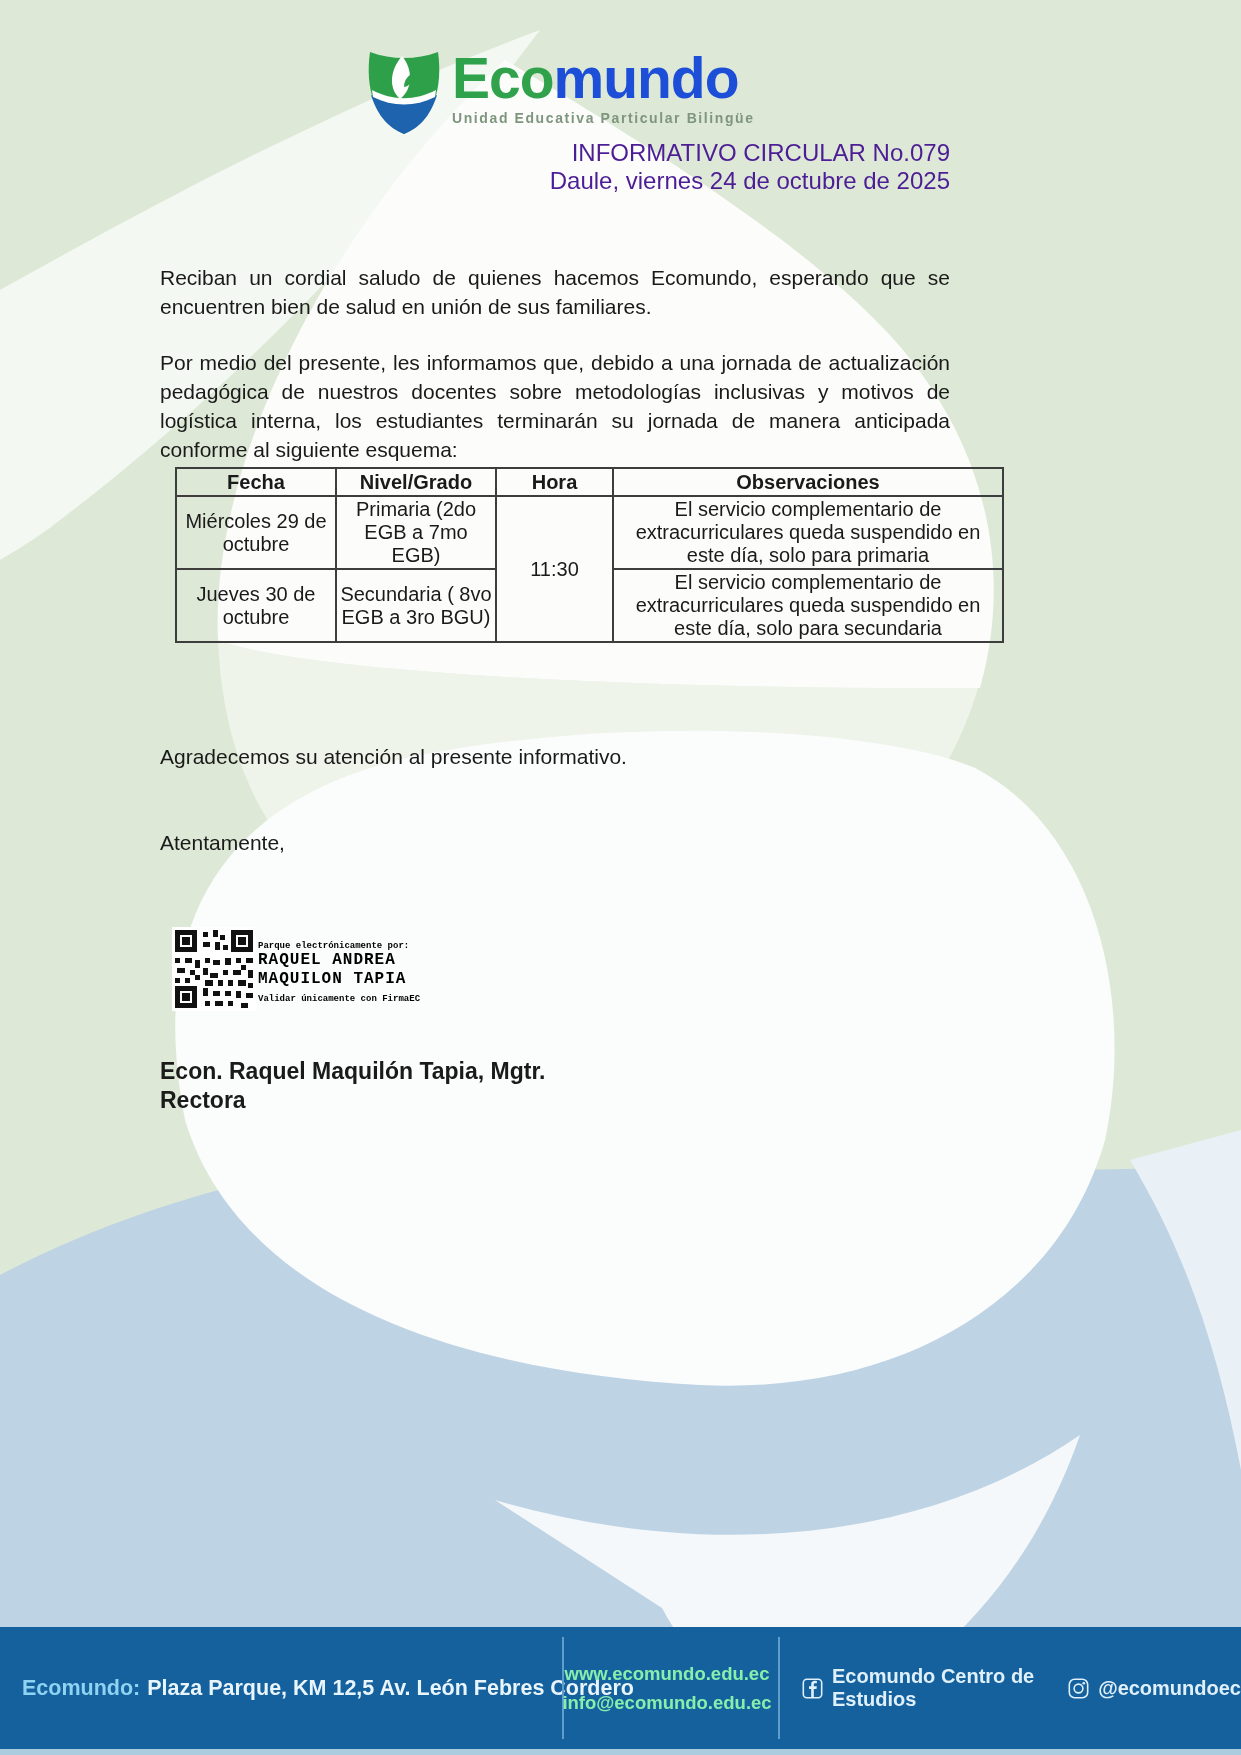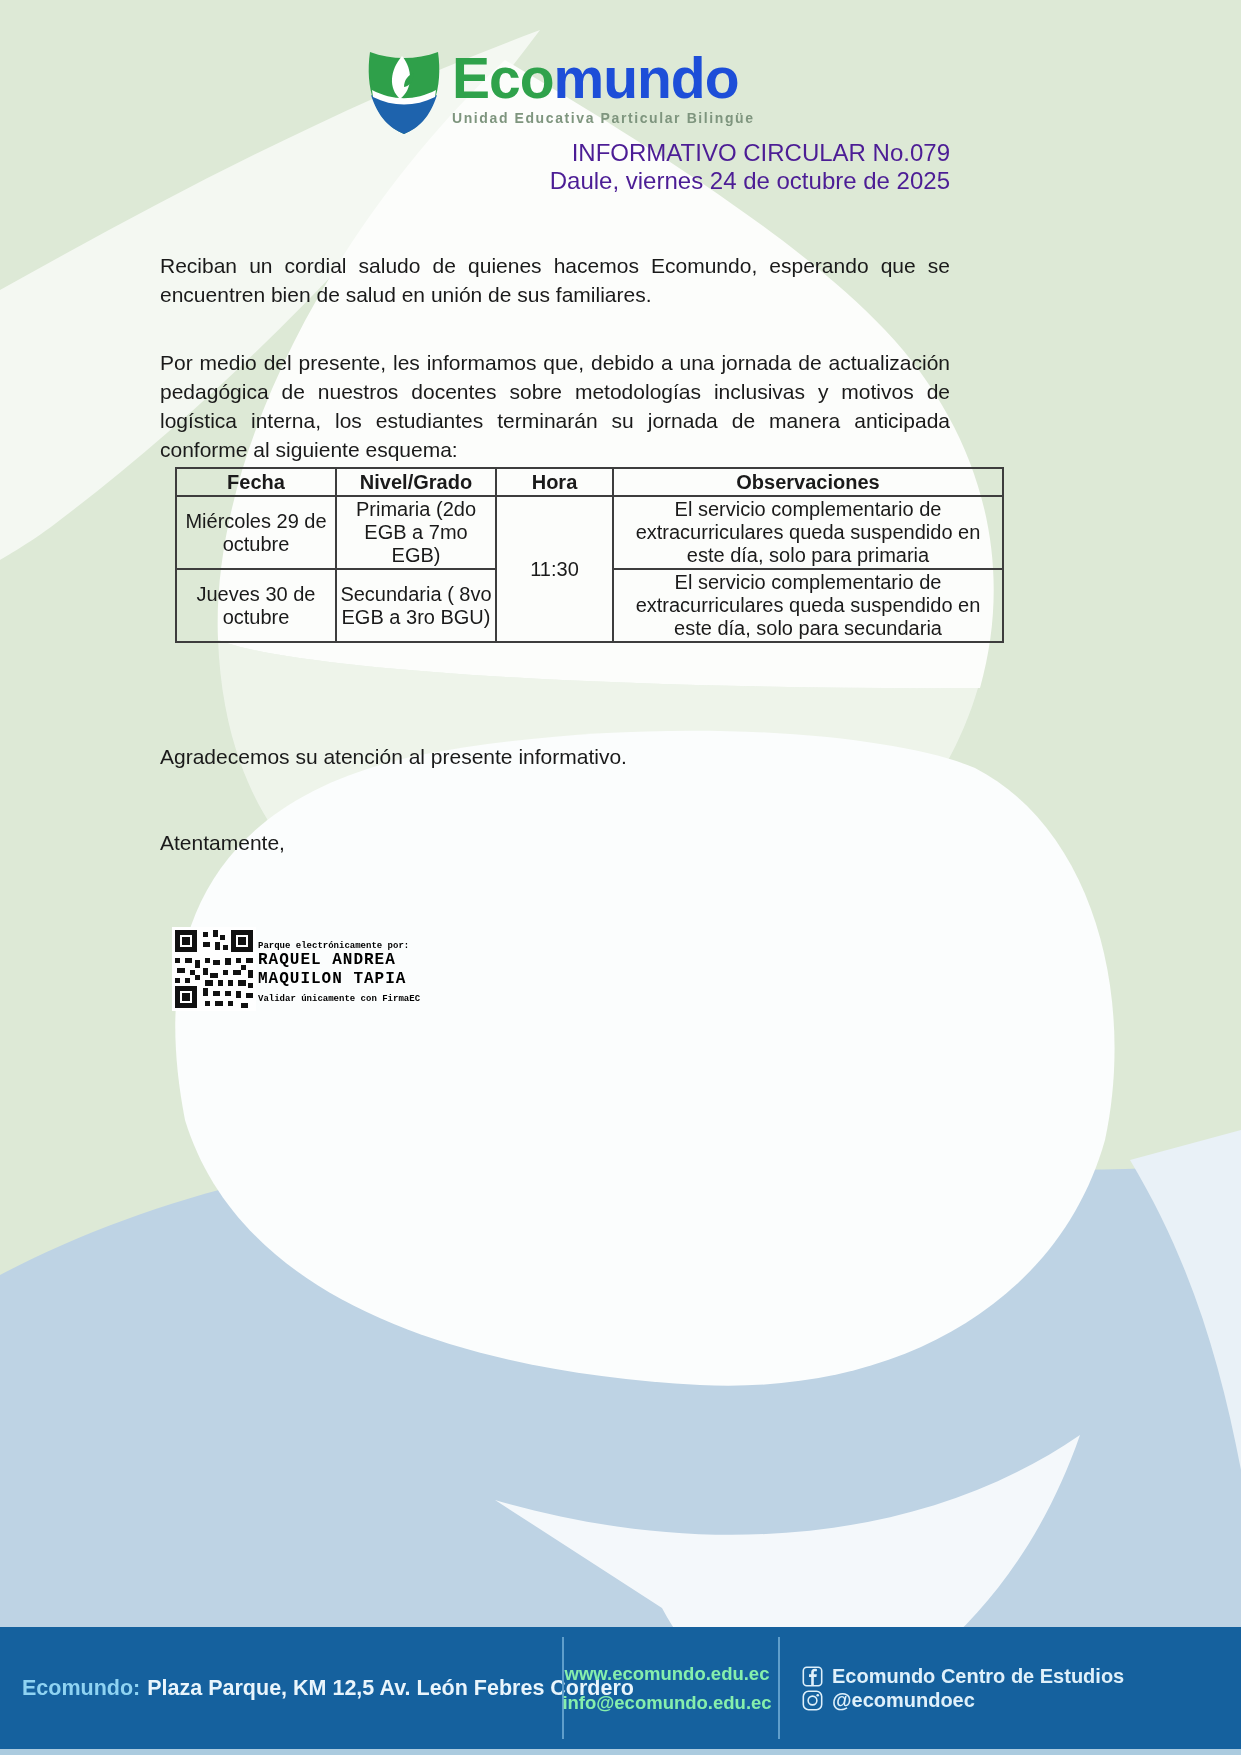--- a/index.html
+++ b/index.html
@@ -50,21 +50,21 @@
 
   
   .footer{position:absolute;left:0;top:1627px;width:1241px;height:122px;background:#15619e;z-index:2;}
   .footer-strip{position:absolute;left:0;top:1749px;width:1241px;height:6px;background:#abcbdf;z-index:2;}
   .f-divider{position:absolute;top:10px;bottom:10px;width:2px;background:#5f9ecb;}
   .f-left{position:absolute;left:22px;top:0;height:100%;display:flex;align-items:center;
     font-size:21.5px;font-weight:600;color:#e9f5fc;text-align:right;}
   .f-left .lbl{color:#8fd3f2;font-weight:bold;margin-right:7px;}
   .f-mid{position:absolute;left:566px;width:202px;top:0;height:100%;display:flex;flex-direction:column;
     justify-content:center;align-items:center;gap:7px;font-size:18.5px;font-weight:600;color:#86efac;}
-  .f-right{position:absolute;left:802px;top:0;height:100%;display:flex;flex-direction:column;
+  .f-right{position:absolute;left:802px;top:0;height:100%;display:flex;flex-direction:row;
     justify-content:center;gap:1px;font-size:20px;font-weight:600;color:#dff0fa;}
   .f-row{display:flex;align-items:center;gap:9px;}
   .f-icon{width:21px;height:21px;flex:0 0 auto;}
 </style>
 </head>
 <body>
 
 <svg id="bg" viewBox="0 0 1241 1755" preserveAspectRatio="none" aria-hidden="true">
   <rect width="1241" height="1755" fill="#dde9d6"></rect>
 
@@ -96,21 +96,21 @@
       <div class="wordmark"><span class="eco">Eco</span><span class="mundo">mundo</span></div>
       <div class="tagline">Unidad Educativa Particular Bilingüe</div>
     </div>
   </div>
 
   <div class="titleblock">
     <div>INFORMATIVO CIRCULAR No.079</div>
     <div>Daule, viernes 24 de octubre de 2025</div>
   </div>
 
-  <div class="col para p1" style="top:251px">Reciban un cordial saludo de quienes hacemos Ecomundo, esperando que se encuentren bien de salud en unión de sus familiares.</div>
+  <div class="col para p1" style="top:263px">Reciban un cordial saludo de quienes hacemos Ecomundo, esperando que se encuentren bien de salud en unión de sus familiares.</div>
   <div class="col para p2" style="top:336px">Por medio del presente, les informamos que, debido a una jornada de actualización pedagógica de nuestros docentes sobre metodologías inclusivas y motivos de logística interna, los estudiantes terminarán su jornada de manera anticipada conforme al siguiente esquema:</div>
 
   <table class="sched">
     <colgroup>
         <col class="c-fecha">
         <col class="c-nivel">
         <col class="c-hora">
         <col class="c-obs">
       </colgroup>
     <tbody>
@@ -190,20 +190,24 @@
       </g>
     </svg>
     <div class="sig-text">
       <div class="sig-small">Parque electrónicamente por:</div>
       <div class="sig-name">RAQUEL ANDREA</div>
       <div class="sig-name">MAQUILON TAPIA</div>
       <div class="sig-small2">Validar únicamente con FirmaEC</div>
     </div>
   </div>
 
+  <div class="nameblock">
+    <div>Econ. Raquel Maquilón Tapia, Mgtr.</div>
+    <div>Rectora</div>
+  </div>
 
 </div>
 
 <div class="footer">
   <div class="f-left">
     <span class="lbl">Ecomundo:</span>
     <span>Plaza Parque, KM 12,5 Av. León Febres Cordero</span>
   </div>
   <div class="f-divider" style="left:562px"></div>
   <div class="f-mid">

